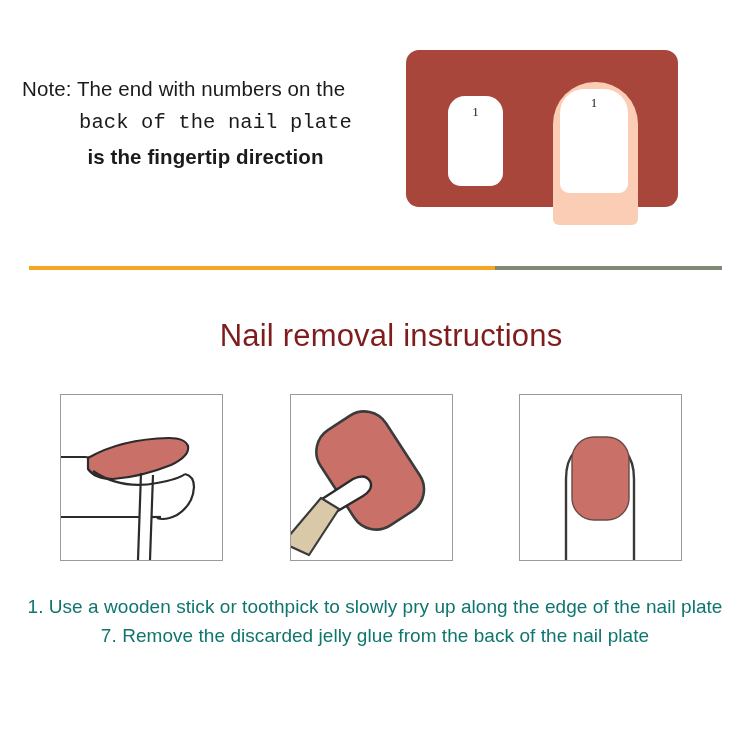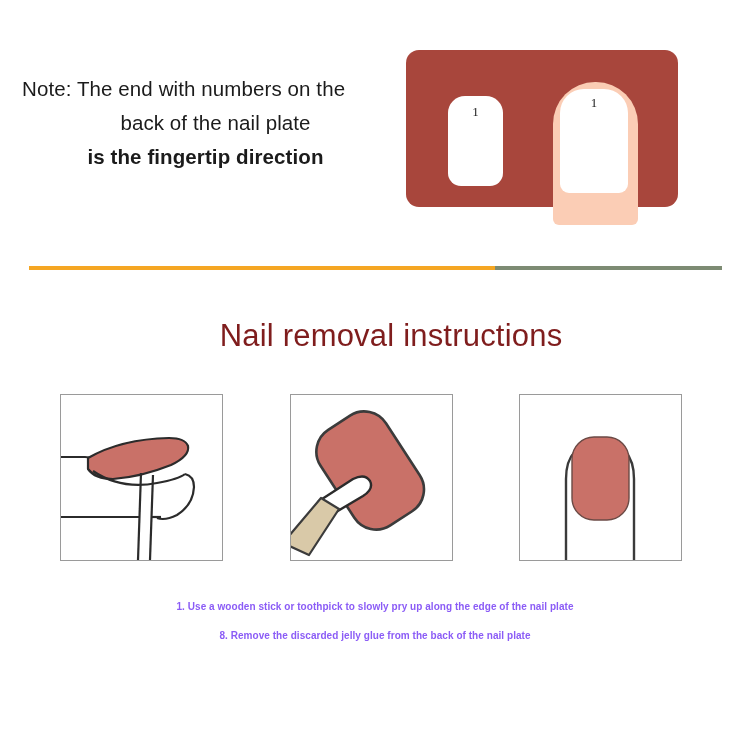--- a/index.html
+++ b/index.html
@@ -39,21 +39,21 @@
     text-align: center;
   }
   .note-line {
     font-size: 20.5px;
     line-height: 34px;
     color: #1b1b1b;
     white-space: nowrap;
     letter-spacing: 0.1px;
   }
   .note-line-1 { text-align: left; padding-left: 12px; }
-  .note-line-2 { text-align: center; padding-left: 26px; }
+  .note-line-2 { text-align: center; padding-left: 26px; font-family: Liberation Mono, monospace; }
   .note-line-3 { text-align: center; padding-left: 6px; font-weight: bold; }
 
   
   .nail-card-wrap {
     position: absolute;
     left: 406px;
     top: 50px;
     width: 272px;
     height: 175px;
   }
@@ -166,26 +166,25 @@
 
   
   .instructions {
     position: absolute;
     left: 0;
     top: 592px;
     width: 750px;
     text-align: center;
   }
   .instr-line {
-    font-size: 10px;
+    font-size: 19px;
     line-height: 29px;
-    color: #8b5cf6;
+    color: #0f766e;
     white-space: nowrap;
     letter-spacing: 0.05px;
-    font-weight: bold;
   }
 </style>
 </head>
 <body>
 
 <div class="page">
 
   <div class="top-section">
 
     <div class="note-block">
@@ -254,16 +253,16 @@
         <path d="M 46 165 L 46 84 Q 46 48 80 48 Q 114 48 114 84 L 114 165" fill="none" stroke="#3a3a3a" stroke-width="2.4"></path>
 
         <rect x="52" y="42" width="57" height="83" rx="22" ry="22" fill="#c97168" stroke="#6b4a45" stroke-width="1.4"></rect>
       </svg>
     </div>
 
   </div>
 
   <div class="instructions">
     <div class="instr-line">1. Use a wooden stick or toothpick to slowly pry up along the edge of the nail plate</div>
-    <div class="instr-line">8. Remove the discarded jelly glue from the back of the nail plate</div>
+    <div class="instr-line">7. Remove the discarded jelly glue from the back of the nail plate</div>
   </div>
 
 </div>
 
 </body></html>

